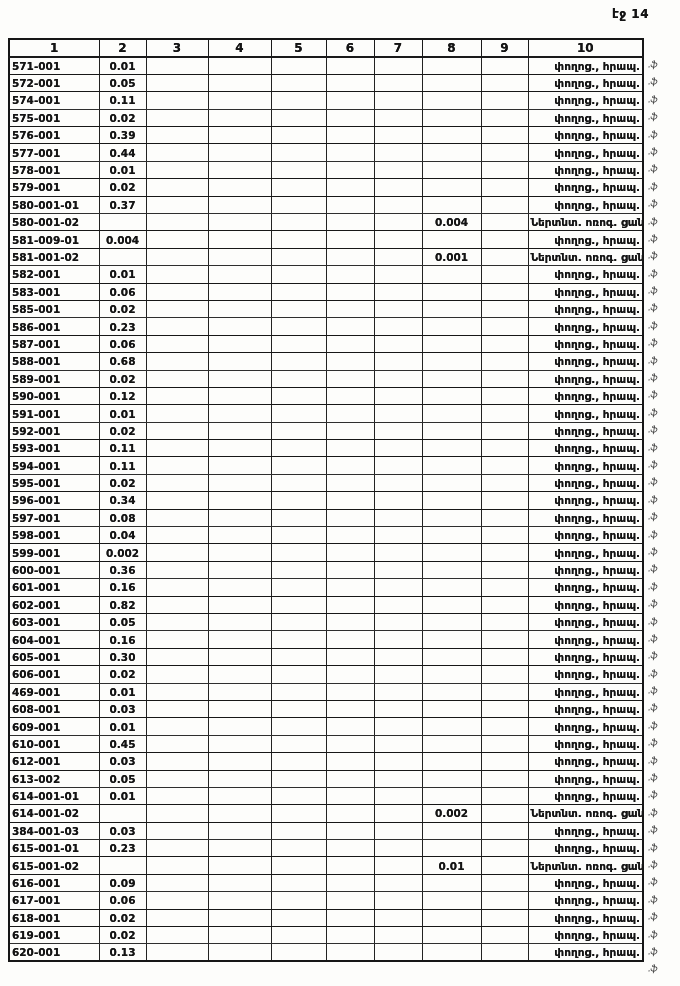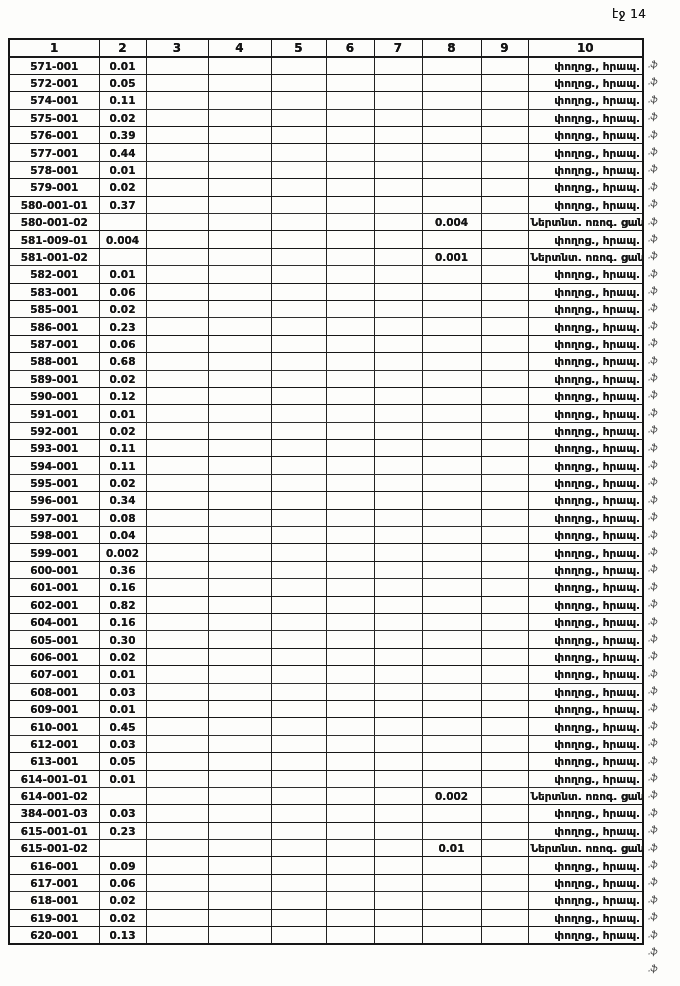--- a/index.html
+++ b/index.html
@@ -13,21 +13,21 @@
     background: #fdfdfb;
     font-family: "DejaVu Sans", "Liberation Sans", sans-serif;
     color: #141414;
     overflow: hidden;
   }
   .page-label {
     position: absolute;
     top: 7px;
     left: 612px;
     font-size: 12px;
-    font-weight: 400;
+    font-weight: 700;
     letter-spacing: 0.5px;
     text-shadow: 0 0 0.5px #222;
   }
   table.scan-table {
     position: absolute;
     left: 8px;
     top: 38px;
     width: 634px;
     border-collapse: collapse;
     table-layout: fixed;
@@ -52,21 +52,21 @@
     font-size: 10.5px;
     font-weight: 700;
     padding: 0 2px;
     white-space: nowrap;
     overflow: hidden;
     text-shadow: 0 0 0.4px #333;
   }
   table.scan-table tbody tr {
     height: 17.4px;
   }
-  td.c-code { text-align: center; padding-left: 3px; }
+  td.c-code { text-align: left; padding-left: 3px; }
   td.c-num  { text-align: center; }
   td.c-desc { text-align: right; padding-left: 3px; font-size: 10px; }
   
   table.scan-table tbody tr:nth-child(3n) td { border-bottom-color: #2e2e2e; }
   table.scan-table tbody tr:nth-child(4n+1) td { border-top-color: #0d0d0d; }
   .margin-marks {
     position: absolute;
     left: 648px;
     top: 56px;
     width: 30px;
@@ -492,20 +492,32 @@
         <td class="c-num"></td>
         <td class="c-num"></td>
         <td class="c-num"></td>
         <td class="c-num"></td>
         <td class="c-num"></td>
         <td class="c-num"></td>
         <td class="c-num"></td>
         <td class="c-desc">փողոց., հրապ.</td>
       </tr>
       <tr>
+        <td class="c-code">603-001</td>
+        <td class="c-num">0.05</td>
+        <td class="c-num"></td>
+        <td class="c-num"></td>
+        <td class="c-num"></td>
+        <td class="c-num"></td>
+        <td class="c-num"></td>
+        <td class="c-num"></td>
+        <td class="c-num"></td>
+        <td class="c-desc">փողոց., հրապ.</td>
+      </tr>
+      <tr>
         <td class="c-code">604-001</td>
         <td class="c-num">0.16</td>
         <td class="c-num"></td>
         <td class="c-num"></td>
         <td class="c-num"></td>
         <td class="c-num"></td>
         <td class="c-num"></td>
         <td class="c-num"></td>
         <td class="c-num"></td>
         <td class="c-desc">փողոց., հրապ.</td>
@@ -528,21 +540,21 @@
         <td class="c-num"></td>
         <td class="c-num"></td>
         <td class="c-num"></td>
         <td class="c-num"></td>
         <td class="c-num"></td>
         <td class="c-num"></td>
         <td class="c-num"></td>
         <td class="c-desc">փողոց., հրապ.</td>
       </tr>
       <tr>
-        <td class="c-code">607-001</td>
+        <td class="c-code">469-001</td>
         <td class="c-num">0.01</td>
         <td class="c-num"></td>
         <td class="c-num"></td>
         <td class="c-num"></td>
         <td class="c-num"></td>
         <td class="c-num"></td>
         <td class="c-num"></td>
         <td class="c-num"></td>
         <td class="c-desc">փողոց., հրապ.</td>
       </tr>
@@ -588,21 +600,21 @@
         <td class="c-num"></td>
         <td class="c-num"></td>
         <td class="c-num"></td>
         <td class="c-num"></td>
         <td class="c-num"></td>
         <td class="c-num"></td>
         <td class="c-num"></td>
         <td class="c-desc">փողոց., հրապ.</td>
       </tr>
       <tr>
-        <td class="c-code">613-001</td>
+        <td class="c-code">613-002</td>
         <td class="c-num">0.05</td>
         <td class="c-num"></td>
         <td class="c-num"></td>
         <td class="c-num"></td>
         <td class="c-num"></td>
         <td class="c-num"></td>
         <td class="c-num"></td>
         <td class="c-num"></td>
         <td class="c-desc">փողոց., հրապ.</td>
       </tr>

